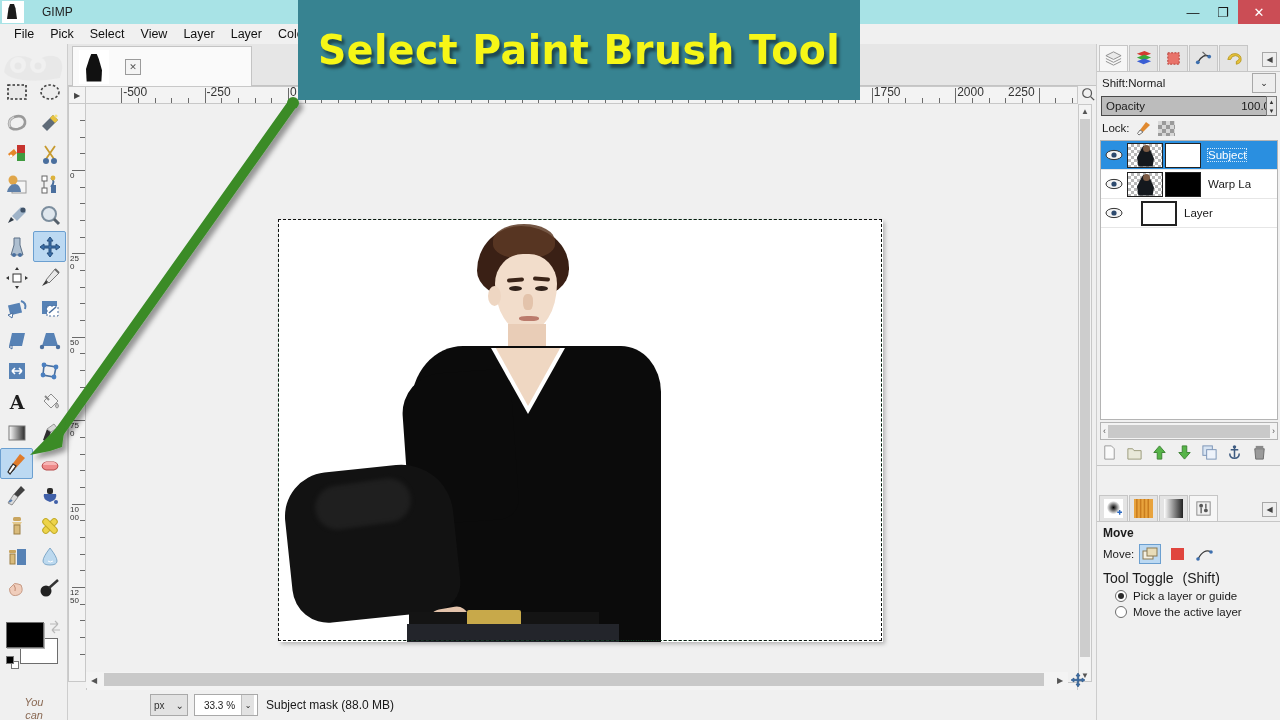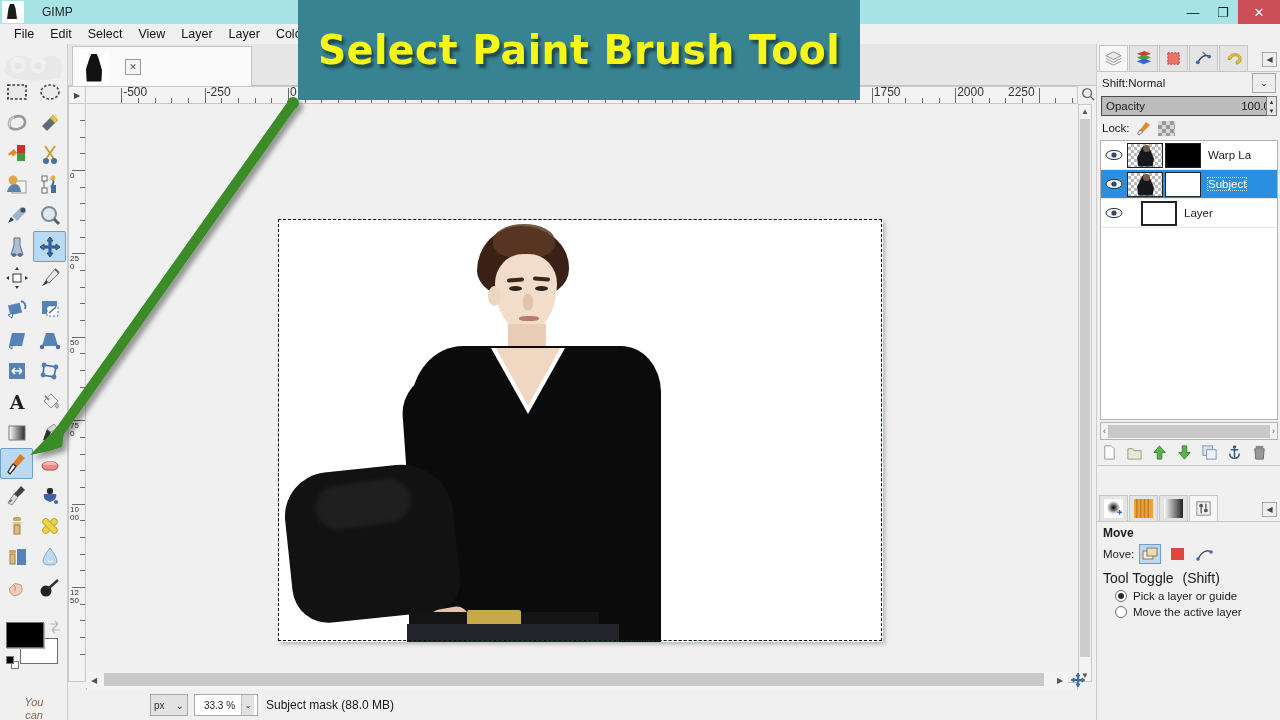--- a/index.html
+++ b/index.html
@@ -373,21 +373,21 @@
     <div class="title-text">GIMP</div>
     <div class="win-btns">
       <div class="win-btn">—</div>
       <div class="win-btn">❐</div>
       <div class="win-btn close">✕</div>
     </div>
   </div>
 
   <div class="menubar">
     <div class="menu-item">File</div>
-    <div class="menu-item">Edit</div>
+    <div class="menu-item">Pick</div>
     <div class="menu-item">Select</div>
     <div class="menu-item">View</div>
     <div class="menu-item">Layer</div>
     <div class="menu-item">Layer</div>
     <div class="menu-item">Colors</div>
     <div class="menu-item">Tool</div>
   </div>
 
   <div class="toolbox">
     <svg class="wilber" viewBox="0 0 64 34">
@@ -918,47 +918,47 @@
       <div class="lockrow">
         <span>Lock:</span>
         <svg width="16" height="16" viewBox="0 0 16 16">
           <path d="M10 2 L14 5 L7 12 L4 10Z" fill="#e0892f"></path>
             <path d="M4 10 L7 12 L3 15 L1.5 13.5Z" fill="#f3f3f3" stroke="#777"></path>
         </svg>
         <span class="checker"></span>
       </div>
 
       <div class="layerlist">
+        <div class="layer sel">
+          <span class="eye">
+            <svg width="18" height="12" viewBox="0 0 18 12">
+                <ellipse cx="9" cy="6" rx="8" ry="4.6" fill="#f5f5f5" stroke="#333"></ellipse>
+                <circle cx="9" cy="6" r="2.6" fill="#2d4a6e"></circle>
+              </svg>
+          </span>
+          <span class="th">
+              <i class="fig"></i>
+              <i class="head"></i>
+            </span>
+          <span class="mask white"></span>
+          <span class="lname">Subject</span>
+        </div>
         <div class="layer">
           <span class="eye">
             <svg width="18" height="12" viewBox="0 0 18 12">
                 <ellipse cx="9" cy="6" rx="8" ry="4.6" fill="#f5f5f5" stroke="#333"></ellipse>
                 <circle cx="9" cy="6" r="2.6" fill="#2d4a6e"></circle>
               </svg>
           </span>
           <span class="th">
               <i class="fig"></i>
               <i class="head"></i>
             </span>
           <span class="mask black"></span>
           <span class="lname">Warp La</span>
-        </div>
-        <div class="layer sel">
-          <span class="eye">
-            <svg width="18" height="12" viewBox="0 0 18 12">
-                <ellipse cx="9" cy="6" rx="8" ry="4.6" fill="#f5f5f5" stroke="#333"></ellipse>
-                <circle cx="9" cy="6" r="2.6" fill="#2d4a6e"></circle>
-              </svg>
-          </span>
-          <span class="th">
-              <i class="fig"></i>
-              <i class="head"></i>
-            </span>
-          <span class="mask white"></span>
-          <span class="lname">Subject</span>
         </div>
         <div class="layer">
           <span class="eye">
             <svg width="18" height="12" viewBox="0 0 18 12">
                 <ellipse cx="9" cy="6" rx="8" ry="4.6" fill="#f5f5f5" stroke="#333"></ellipse>
                 <circle cx="9" cy="6" r="2.6" fill="#2d4a6e"></circle>
               </svg>
           </span>
           <span class="mask white" style="margin-left:14px;border-width:2px;"></span>
           <span class="lname">Layer</span>

